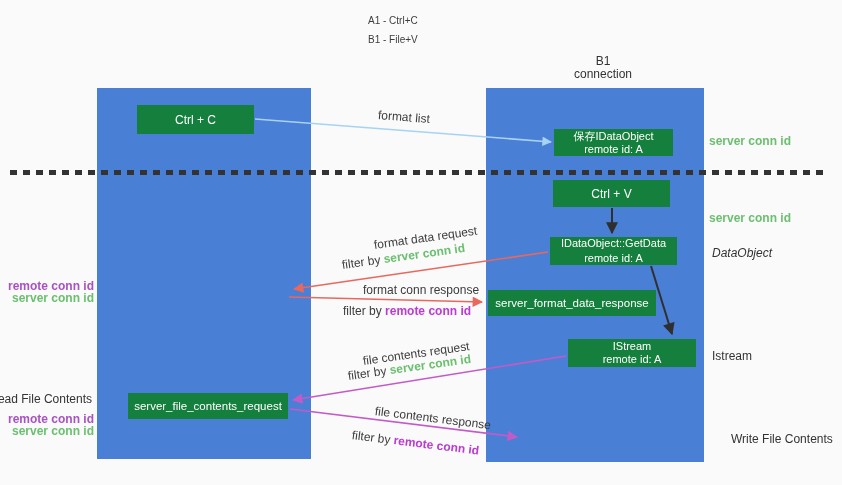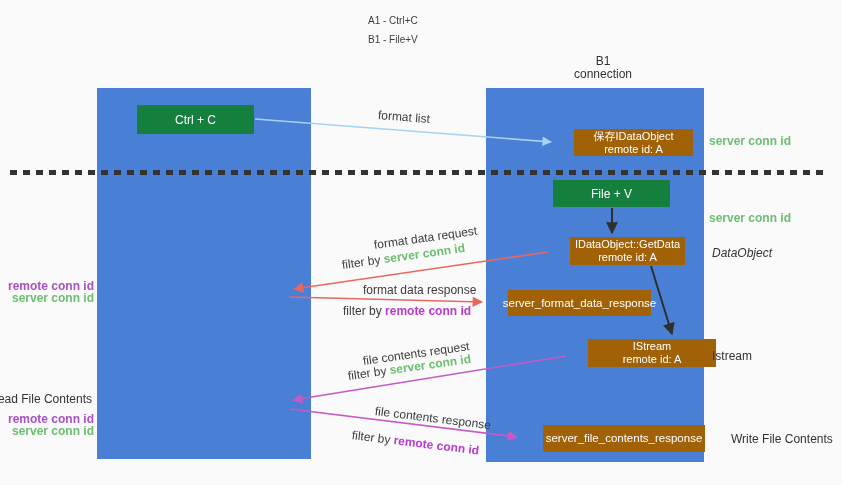--- a/index.html
+++ b/index.html
@@ -20,28 +20,28 @@
   .lane-header-right{left:548px;}
 
   
   .dotted{position:absolute;left:10px;top:170px;width:815px;height:5px;z-index:4;
     background:repeating-linear-gradient(to right,#333 0,#333 7px,transparent 7px,transparent 13px);}
 
   
   .node{position:absolute;z-index:5;display:flex;flex-direction:column;align-items:center;justify-content:center;
     color:#fff;text-align:center;}
   .node-green{background:#15803d;font-size:12px;}
-  .node-orange{background:#a16207;font-size:11px;line-height:13px;margin-left:20px;}
+  .node-orange{background:#15803d;font-size:11px;line-height:13px;}
   .n-ctrl-c{left:137px;top:105px;width:117px;height:29px;}
   .n-ctrl-v{left:553px;top:180px;width:117px;height:27px;}
   .n-save{left:554px;top:129px;width:119px;height:27px;}
-  .n-getdata{left:550px;top:237px;width:115px;height:28px;}
+  .n-getdata{left:550px;top:237px;width:127px;height:28px;justify-content:space-between;}
   .n-istream{left:568px;top:339px;width:128px;height:28px;}
   .n-fmt-req{left:130px;top:277px;width:157px;height:26px;font-size:11.5px;}
-  .n-fmt-resp{left:488px;top:290px;width:143px;height:26px;font-size:11.5px;}
+  .n-fmt-resp{left:488px;top:290px;width:168px;height:26px;font-size:11.5px;}
   .n-file-req{left:128px;top:393px;width:160px;height:26px;font-size:11.5px;}
   .n-file-resp{left:523px;top:425px;width:162px;height:27px;font-size:11.5px;}
 
   
   .elabel{position:absolute;font-size:12px;color:#3c3c3c;white-space:nowrap;z-index:6;transform-origin:left center;}
   .rot-up{transform:rotate(-8deg);}
   .rot-dn{transform:rotate(7deg);}
   .rot-fl{transform:rotate(4.5deg);}
   .f-green{color:#6bbf6f;font-weight:bold;}
   .f-magenta{color:#ba3cd0;font-weight:bold;}
@@ -117,50 +117,50 @@
     <line x1="548" y1="252" x2="294" y2="289" stroke="#e8685e" stroke-width="1.6" marker-end="url(#mh-red)"></line>
     <line x1="289" y1="297" x2="482" y2="302" stroke="#e8685e" stroke-width="1.6" marker-end="url(#mh-red)"></line>
     <line x1="566" y1="356" x2="293" y2="400" stroke="#c35bc7" stroke-width="1.6" marker-end="url(#mh-magenta)"></line>
     <line x1="290" y1="409" x2="517" y2="437" stroke="#c35bc7" stroke-width="1.6" marker-end="url(#mh-magenta)"></line>
   </svg>
 
   <div class="node node-green n-ctrl-c">
     <span>Ctrl + C</span>
   </div>
   <div class="node node-green n-ctrl-v">
-    <span>File + V</span>
+    <span>Ctrl + V</span>
   </div>
   <div class="node node-orange n-save">
     <span>保存IDataObject</span>
     <span>remote id: A</span>
   </div>
   <div class="node node-orange n-getdata">
     <span>IDataObject::GetData</span>
     <span>remote id: A</span>
   </div>
   <div class="node node-orange n-istream">
     <span>IStream</span>
     <span>remote id: A</span>
   </div>
   <div class="node node-orange n-fmt-resp">
     <span>server_format_data_response</span>
   </div>
-  <div class="node node-orange n-file-resp">
-    <span>server_file_contents_response</span>
+  <div class="node node-orange n-file-req">
+    <span>server_file_contents_request</span>
   </div>
 
   <div class="elabel rot-fl el-format-list">format list</div>
 
   <div class="elabel rot-up el-fmt-req">format data request</div>
   <div class="elabel rot-up el-fmt-req-filter">
     <span>filter by</span>
     <span class="f-green">server conn id</span>
   </div>
 
-  <div class="elabel el-fmt-resp">format data response</div>
+  <div class="elabel el-fmt-resp">format conn response</div>
   <div class="elabel el-fmt-resp-filter">
     <span>filter by</span>
     <span class="f-magenta">remote conn id</span>
   </div>
 
   <div class="elabel rot-up el-file-req">file contents request</div>
   <div class="elabel rot-up el-file-req-filter">
     <span>filter by</span>
     <span class="f-green">server conn id</span>
   </div>

